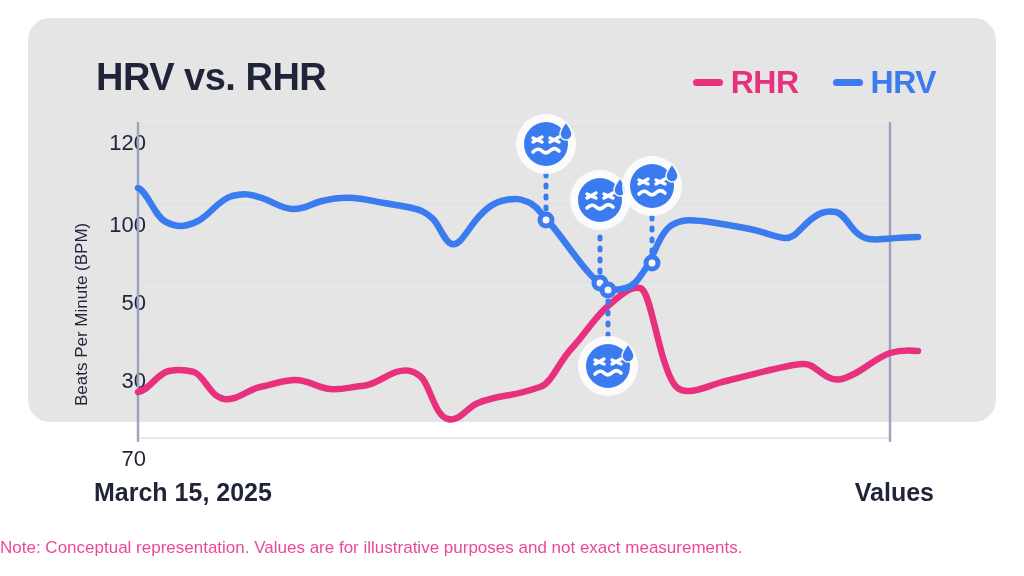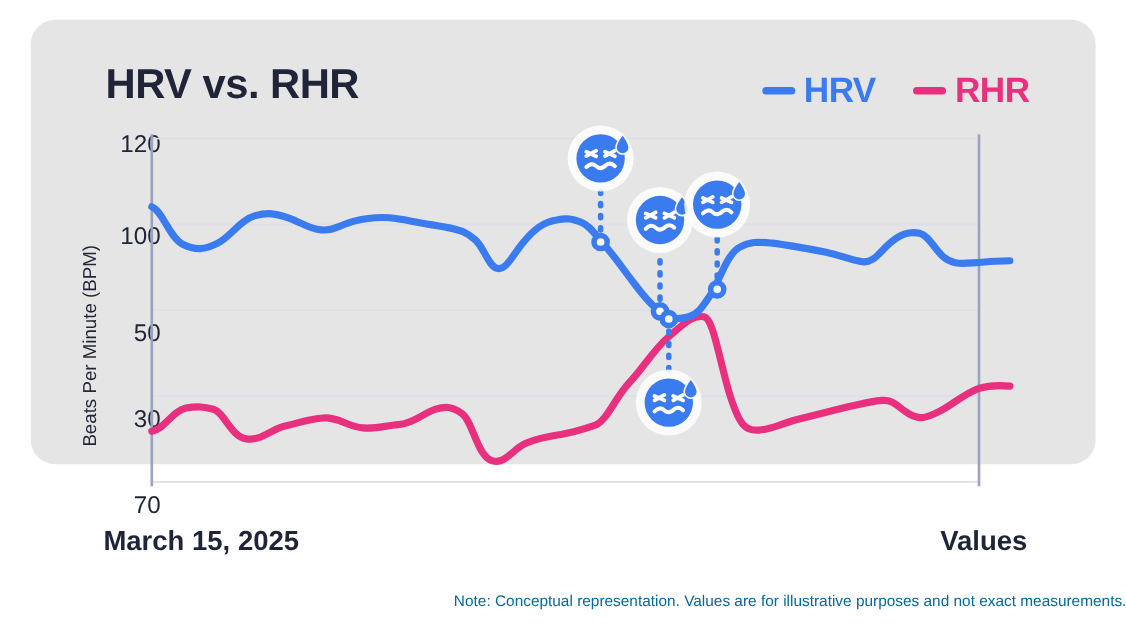--- a/index.html
+++ b/index.html
@@ -70,49 +70,49 @@
     color: #1F2438;
   }
   .xlabel-left { left: 66px; }
   .xlabel-right { right: 62px; }
 
   .plot { position: absolute; left: 0; top: 0; }
 
   .note {
     position: absolute;
     left: 0; right: 0; top: 538px;
-    text-align: right;
-    font-size: 14px;
-    color: #0369a1;
+    text-align: left;
+    font-size: 17px;
+    color: #ec4899;
   }
 </style>
 </head>
 <body>
 
 <div id="root">
 
   <div class="card">
 
     <div class="chart-title">HRV vs. RHR</div>
 
     <div class="legend">
+      <div class="legend-item legend-rhr">
+        <span class="legend-dash"></span>
+        <span class="legend-label">RHR</span>
+      </div>
       <div class="legend-item legend-hrv">
         <span class="legend-dash"></span>
         <span class="legend-label">HRV</span>
       </div>
-      <div class="legend-item legend-rhr">
-        <span class="legend-dash"></span>
-        <span class="legend-label">RHR</span>
-      </div>
     </div>
 
     <div class="ylabel">Beats Per Minute (BPM)</div>
 
-    <div class="ytick" style="top:100px">120</div>
-    <div class="ytick" style="top:184px">100</div>
+    <div class="ytick" style="top:112px">120</div>
+    <div class="ytick" style="top:194px">100</div>
     <div class="ytick" style="top:272px">50</div>
     <div class="ytick" style="top:350px">30</div>
     <div class="ytick" style="top:428px">70</div>
 
     <div class="xlabel xlabel-left">March 15, 2025</div>
     <div class="xlabel xlabel-right">Values</div>
 
     <svg class="plot" width="968" height="500" viewBox="0 0 968 500">
       <defs>
         <g id="sweat-face">

